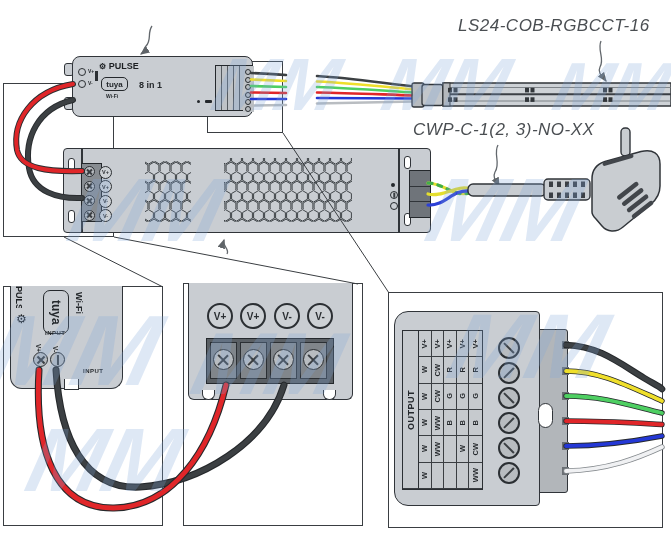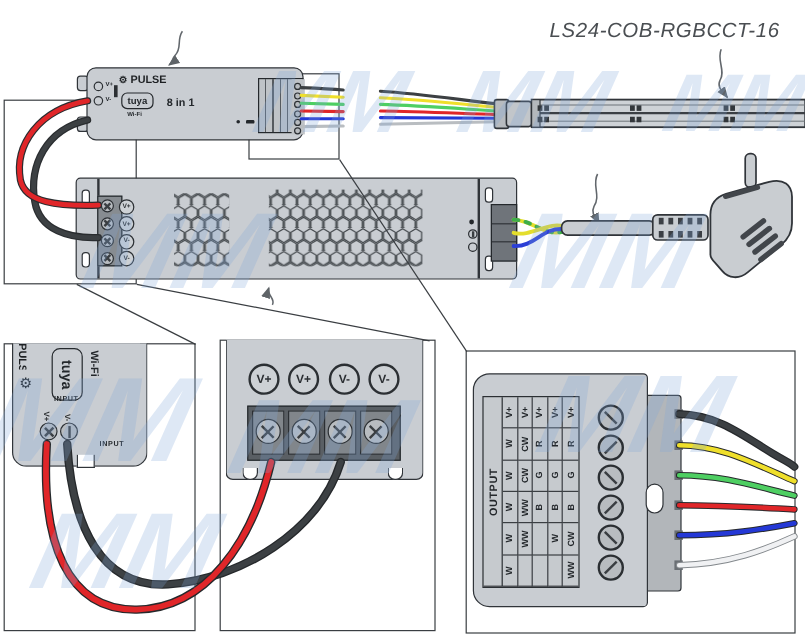--- a/index.html
+++ b/index.html
@@ -46,20 +46,21 @@
   <div class="wm" style="left:385px;top:48px;font-size:74px;">MM</div>
   <div class="wm" style="left:556px;top:52px;font-size:68px;">MM</div>
   <div class="wm" style="left:72px;top:165px;font-size:90px;">MM</div>
   <div class="wm" style="left:430px;top:165px;font-size:90px;">MM</div>
   <div class="wm" style="left:-8px;top:300px;font-size:100px;">MM</div>
   <div class="wm" style="left:30px;top:415px;font-size:90px;">MM</div>
   <div class="wm" style="left:195px;top:320px;font-size:88px;">MM</div>
   <div class="wm" style="left:452px;top:300px;font-size:92px;">MM</div>
 
   <div class="lbl" style="left:458px;top:16px;">LS24-COB-RGBCCT-16</div>
+  <div class="lbl" style="left:413px;top:120px;">CWP-C-1(2, 3)-NO-XX</div>
 
   <div class="box" style="left:3px;top:83px;width:111px;height:154px;"></div>
   <div class="box" style="left:207px;top:61px;width:76px;height:72px;"></div>
 
   <div class="body-grey" style="left:64px;top:63px;width:10px;height:13px;border-radius:3px;"></div>
   <div class="body-grey" style="left:64px;top:97px;width:10px;height:13px;border-radius:3px;"></div>
   <div class="body-grey" style="left:72px;top:56px;width:181px;height:61px;border-radius:8px;">
     <div class="abs" style="left:5px;top:11px;width:8px;height:8px;border:1.2px solid #2b2f33;border-radius:50%;"></div>
     <div class="abs" style="left:5px;top:23px;width:8px;height:8px;border:1.2px solid #2b2f33;border-radius:50%;"></div>
     <div class="tinytxt" style="left:15px;top:11px;font-size:5px;">V+</div>

